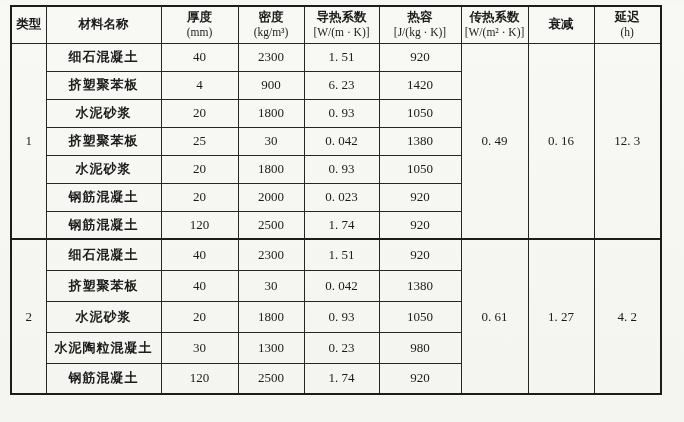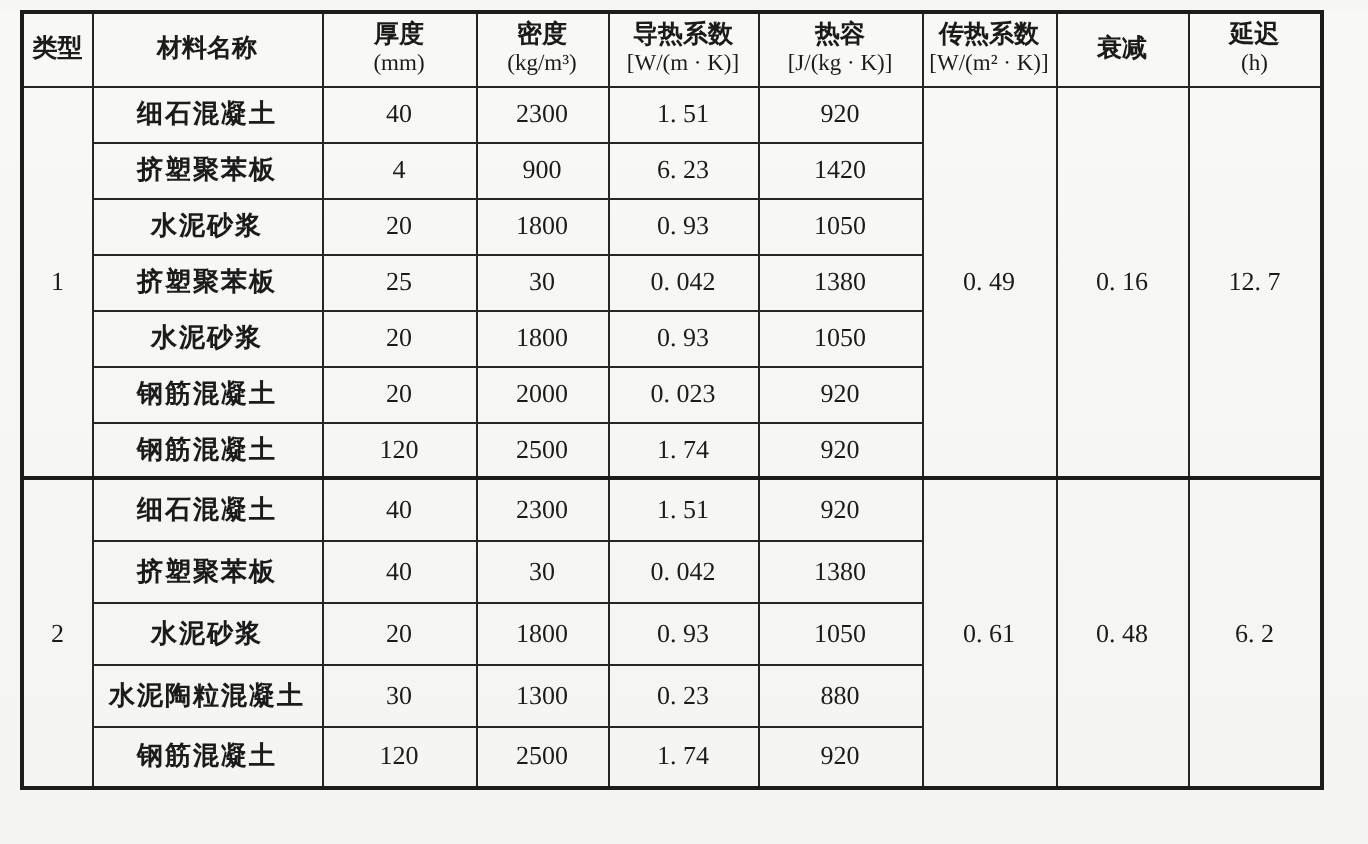--- a/index.html
+++ b/index.html
@@ -133,21 +133,21 @@
     <tbody class="g1">
       <tr>
         <td class="typ" rowspan="7">1</td>
         <td class="mat">细石混凝土</td>
         <td class="num">40</td>
         <td class="num">2300</td>
         <td class="num">1. 51</td>
         <td class="num">920</td>
         <td class="num" rowspan="7">0. 49</td>
         <td class="num" rowspan="7">0. 16</td>
-        <td class="num" rowspan="7">12. 7</td>
+        <td class="num" rowspan="7">12. 3</td>
       </tr>
       <tr>
         <td class="mat">挤塑聚苯板</td>
         <td class="num">4</td>
         <td class="num">900</td>
         <td class="num">6. 23</td>
         <td class="num">1420</td>
       </tr>
       <tr>
         <td class="mat">水泥砂浆</td>
@@ -188,43 +188,43 @@
 
     <tbody class="g2">
       <tr class="group-sep">
         <td class="typ" rowspan="5">2</td>
         <td class="mat">细石混凝土</td>
         <td class="num">40</td>
         <td class="num">2300</td>
         <td class="num">1. 51</td>
         <td class="num">920</td>
         <td class="num" rowspan="5">0. 61</td>
-        <td class="num" rowspan="5">0. 48</td>
-        <td class="num" rowspan="5">6. 2</td>
+        <td class="num" rowspan="5">1. 27</td>
+        <td class="num" rowspan="5">4. 2</td>
       </tr>
       <tr>
         <td class="mat">挤塑聚苯板</td>
         <td class="num">40</td>
         <td class="num">30</td>
         <td class="num">0. 042</td>
         <td class="num">1380</td>
       </tr>
       <tr>
         <td class="mat">水泥砂浆</td>
         <td class="num">20</td>
         <td class="num">1800</td>
         <td class="num">0. 93</td>
         <td class="num">1050</td>
       </tr>
       <tr>
         <td class="mat">水泥陶粒混凝土</td>
         <td class="num">30</td>
         <td class="num">1300</td>
         <td class="num">0. 23</td>
-        <td class="num">880</td>
+        <td class="num">980</td>
       </tr>
       <tr>
         <td class="mat">钢筋混凝土</td>
         <td class="num">120</td>
         <td class="num">2500</td>
         <td class="num">1. 74</td>
         <td class="num">920</td>
       </tr>
     </tbody>
   </table>

